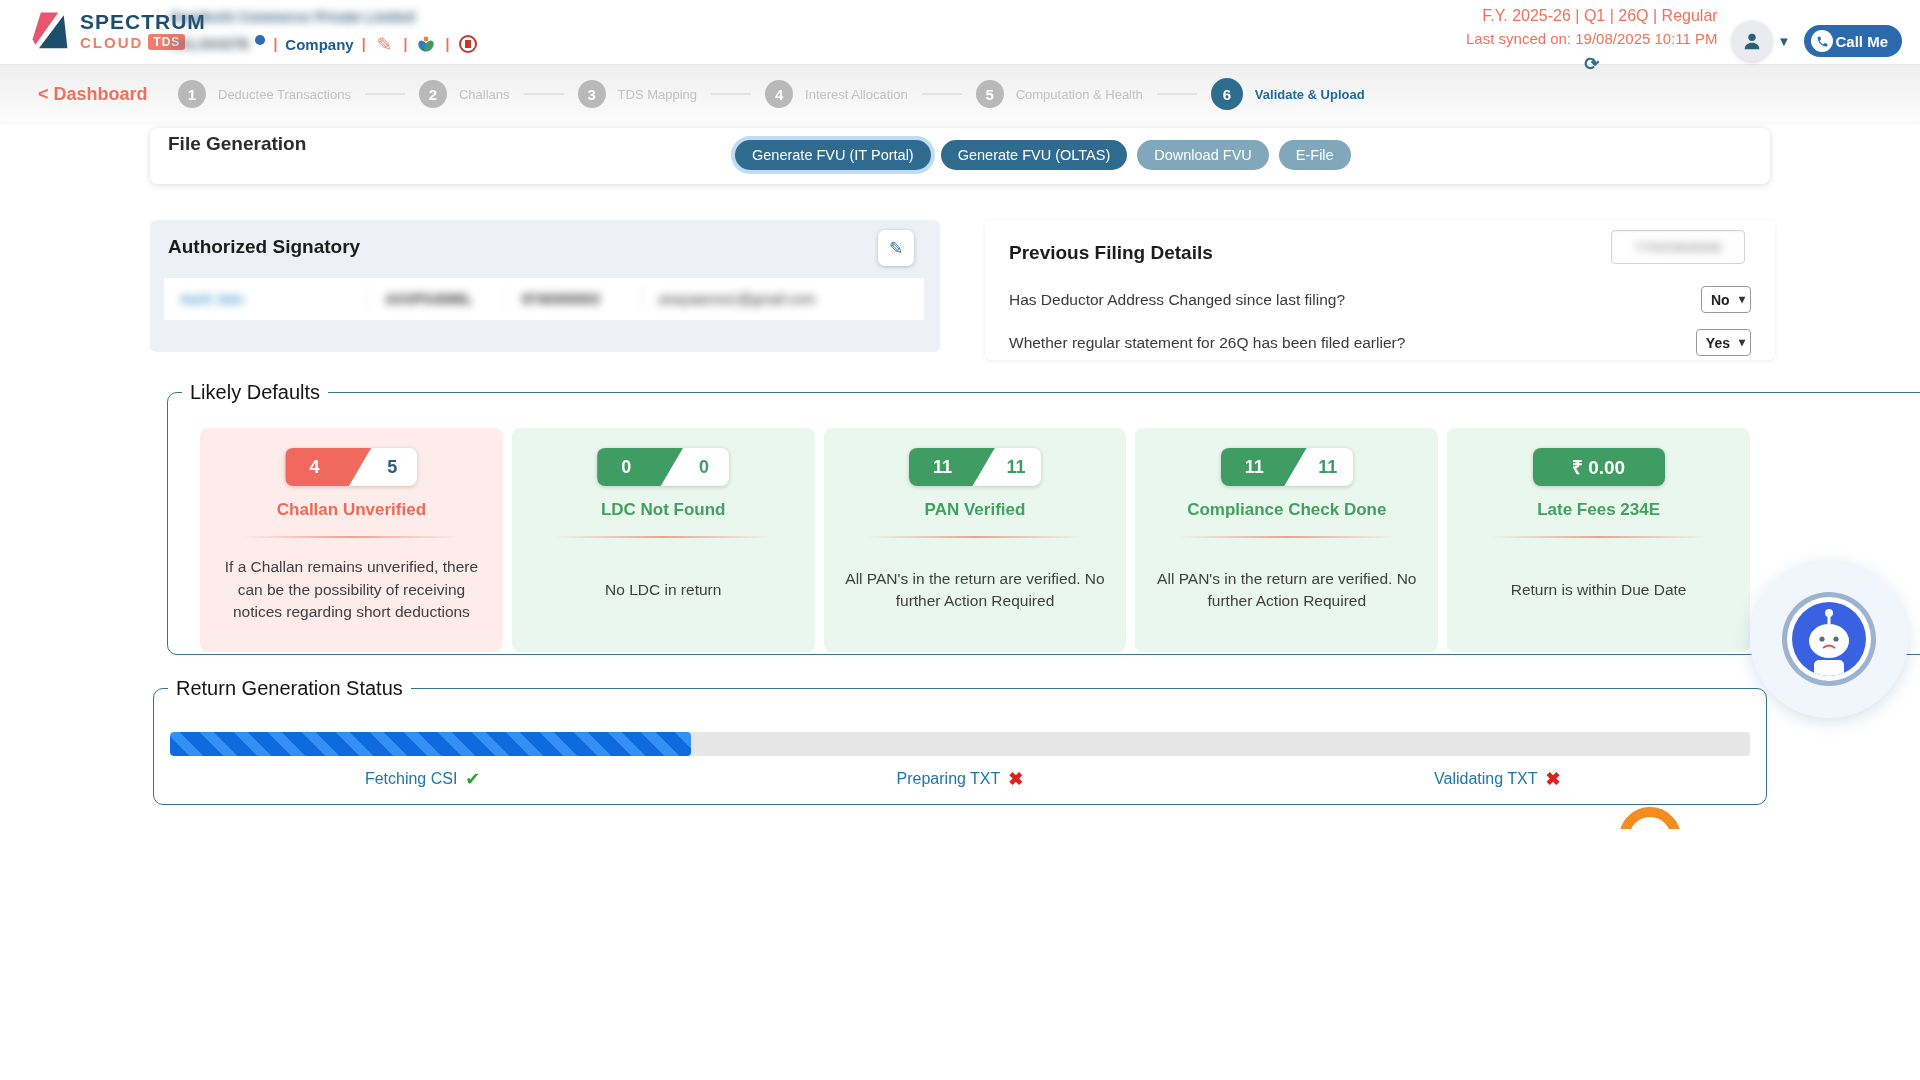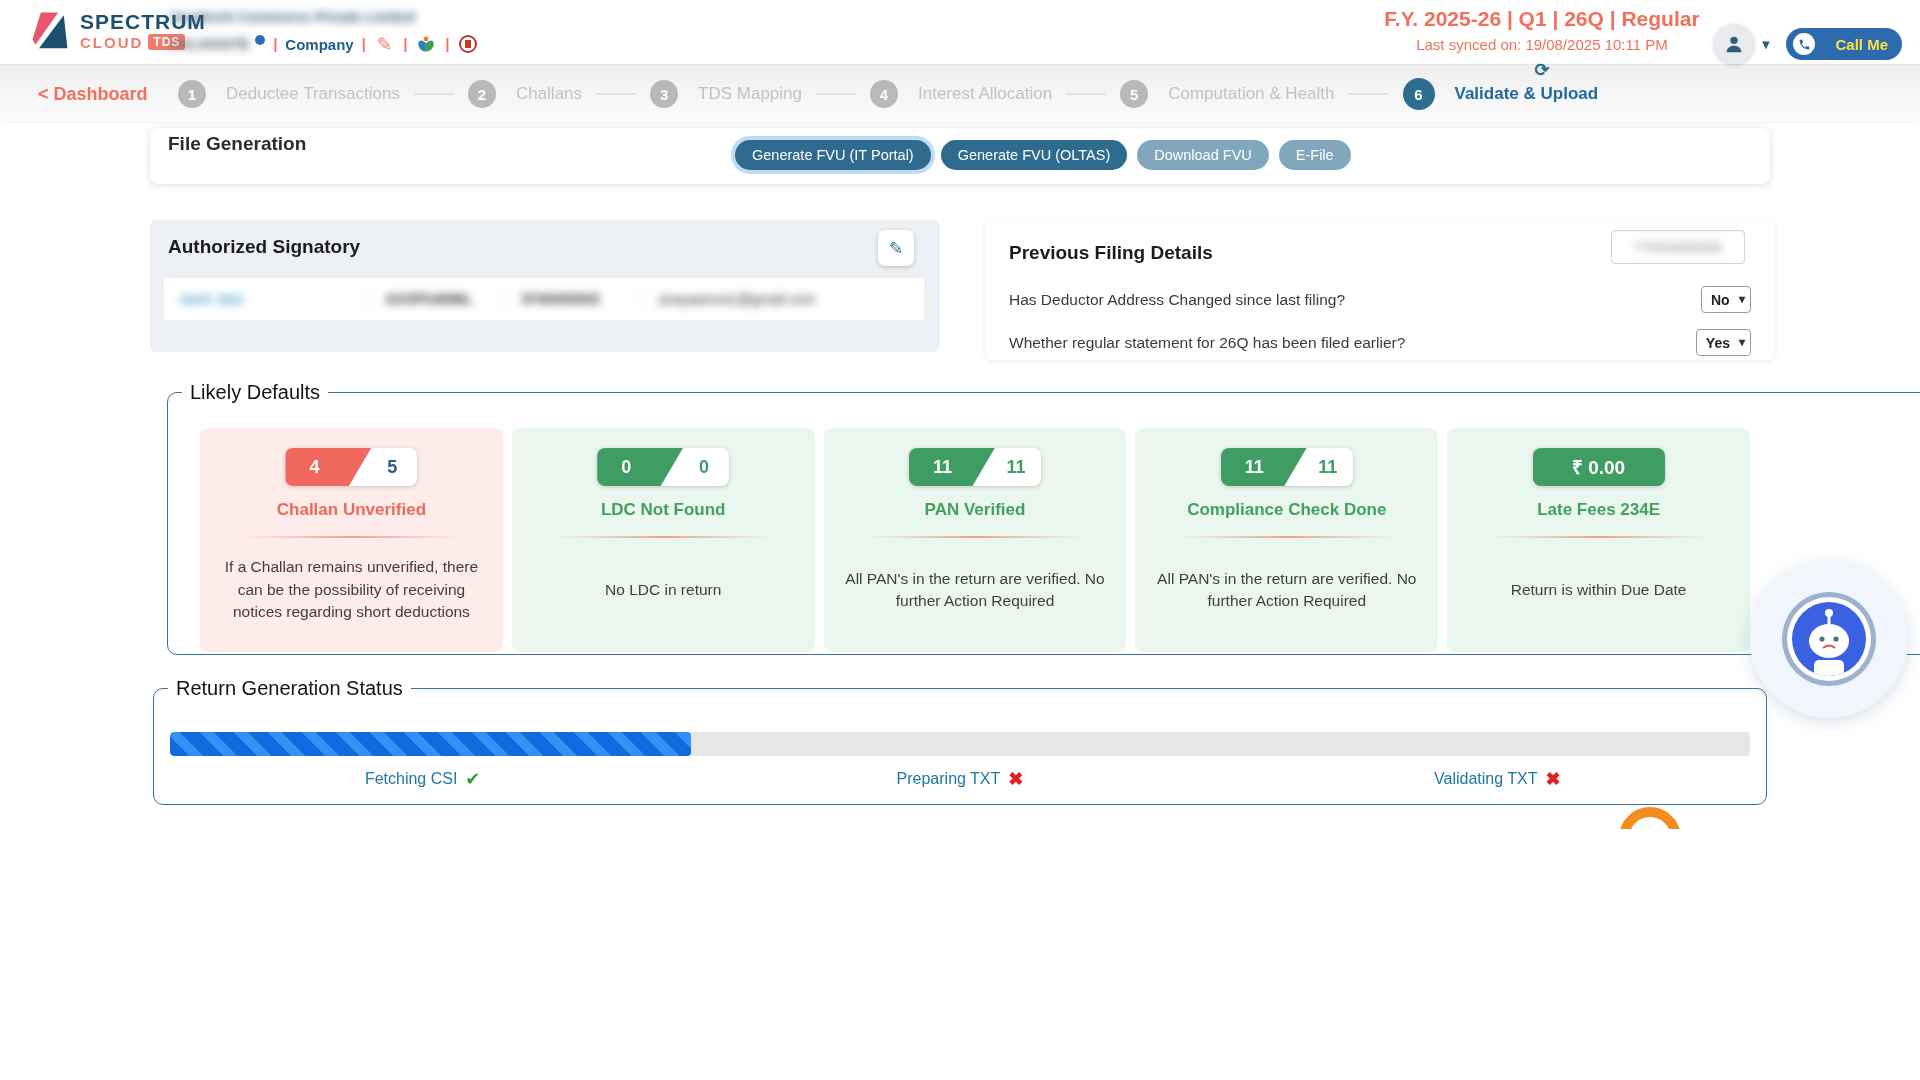--- a/index.html
+++ b/index.html
@@ -19,35 +19,35 @@
   .company-line2 { margin-top:8px; display:flex; align-items:center; gap:8px; font-size:14px; }
   .redacted { filter: blur(4px); user-select:none; }
   .tan-text { color:#55606a; font-weight:bold; }
   .dot-badge { width:10px; height:10px; border-radius:50%; background:#2d6db0; display:inline-block; margin:-8px 0 0 -2px; }
   .pipe { color:#f2705b; font-weight:bold; }
   .company-label { color:#1d5d8c; font-weight:bold; font-size:15px; }
   .mini-icon { width:22px; height:22px; display:inline-flex; align-items:center; justify-content:center; }
   .pencil-red { color:#f08273; font-size:19px; }
   .header-right { position:absolute; right:18px; top:7px; display:flex; align-items:center; gap:14px; }
   .sync-block { text-align:right; }
-  .fy-line { color:#f2705b; font-size:21px; font-weight:bold; }
+  .fy-line { color:#f2705b; font-size:16px; font-weight:normal; }
   .sync-line { color:#f2705b; font-size:15px; margin-top:5px; display:flex; align-items:center; gap:6px; justify-content:flex-end;flex-direction:column; }
   .refresh-icon { color:#2d6e8e; font-size:18px; font-weight:bold; cursor:pointer; }
   .avatar-wrap { display:flex; align-items:center; gap:6px; cursor:pointer; }
   .avatar { width:40px; height:40px; border-radius:50%; background:#e9ebee; box-shadow:0 1px 4px rgba(0,0,0,.18); display:flex; align-items:center; justify-content:center; }
   .caret { color:#2d5f7a; font-size:13px; }
-  .callme-btn { display:flex; align-items:center; gap:20px; background:#2d6aad; color:#fde047; border:none; border-radius:16px; padding:5px 14px 5px 7px; font-size:15px; font-weight:bold; cursor:pointer; font-family:inherit; }
+  .callme-btn { display:flex; align-items:center; gap:2px; background:#2d6aad; color:#ffffff; border:none; border-radius:16px; padding:5px 14px 5px 7px; font-size:15px; font-weight:bold; cursor:pointer; font-family:inherit; }
   .phone-circle { width:22px; height:22px; background:#fff; border-radius:50%; display:flex; align-items:center; justify-content:center; }
   
   .stepper { position:absolute; top:64px; left:0; width:1920px; height:58px; background:linear-gradient(#efefef,#fcfcfc); border-top:1px solid #e6e6e6; box-shadow:0 1px 3px rgba(0,0,0,.05); }
   .back-link { position:absolute; left:38px; top:19px; color:#f2705b; font-size:18px; font-weight:bold; text-decoration:none; cursor:pointer; }
   .steps { position:absolute; left:178px; top:0; height:58px; display:flex; align-items:center; }
   .step { display:flex; align-items:center; cursor:pointer; }
   .step-circle { width:28px; height:28px; border-radius:50%; background:#b9b9b9; color:#fff; font-size:15px; font-weight:bold; display:flex; align-items:center; justify-content:center; }
-  .step-label { font-size:17px; color:#c2c2c2; margin-left:20px; white-space:nowrap; }
+  .step-label { font-size:13px; color:#c2c2c2; margin-left:12px; white-space:nowrap; }
   .connector { width:40px; height:2px; background:#e2e2e2; margin:0 14px; }
   .step.active .step-circle { width:32px; height:32px; background:#2d6e8e; }
   .step.active .step-label { color:#1e6a9e; font-weight:bold; }
   
   .filegen { position:absolute; left:150px; top:128px; width:1620px; height:56px; background:#fff; border-radius:8px; box-shadow:0 1px 7px rgba(0,0,0,.14); }
   .filegen-title { position:absolute; left:18px; top:5px; font-size:19px; font-weight:bold; color:#2c2c2c; }
   .filegen-buttons { position:absolute; left:585px; top:12px; display:flex; gap:10px; align-items:center; }
   .btn { border:none; border-radius:16px; color:#fff; font-size:14.5px; padding:7px 17px; cursor:pointer; font-family:inherit; white-space:nowrap; }
   .btn.primary { background:#2e6b8f; }
   .btn.focus-ring { box-shadow:0 0 0 4px #bedcf6; }

